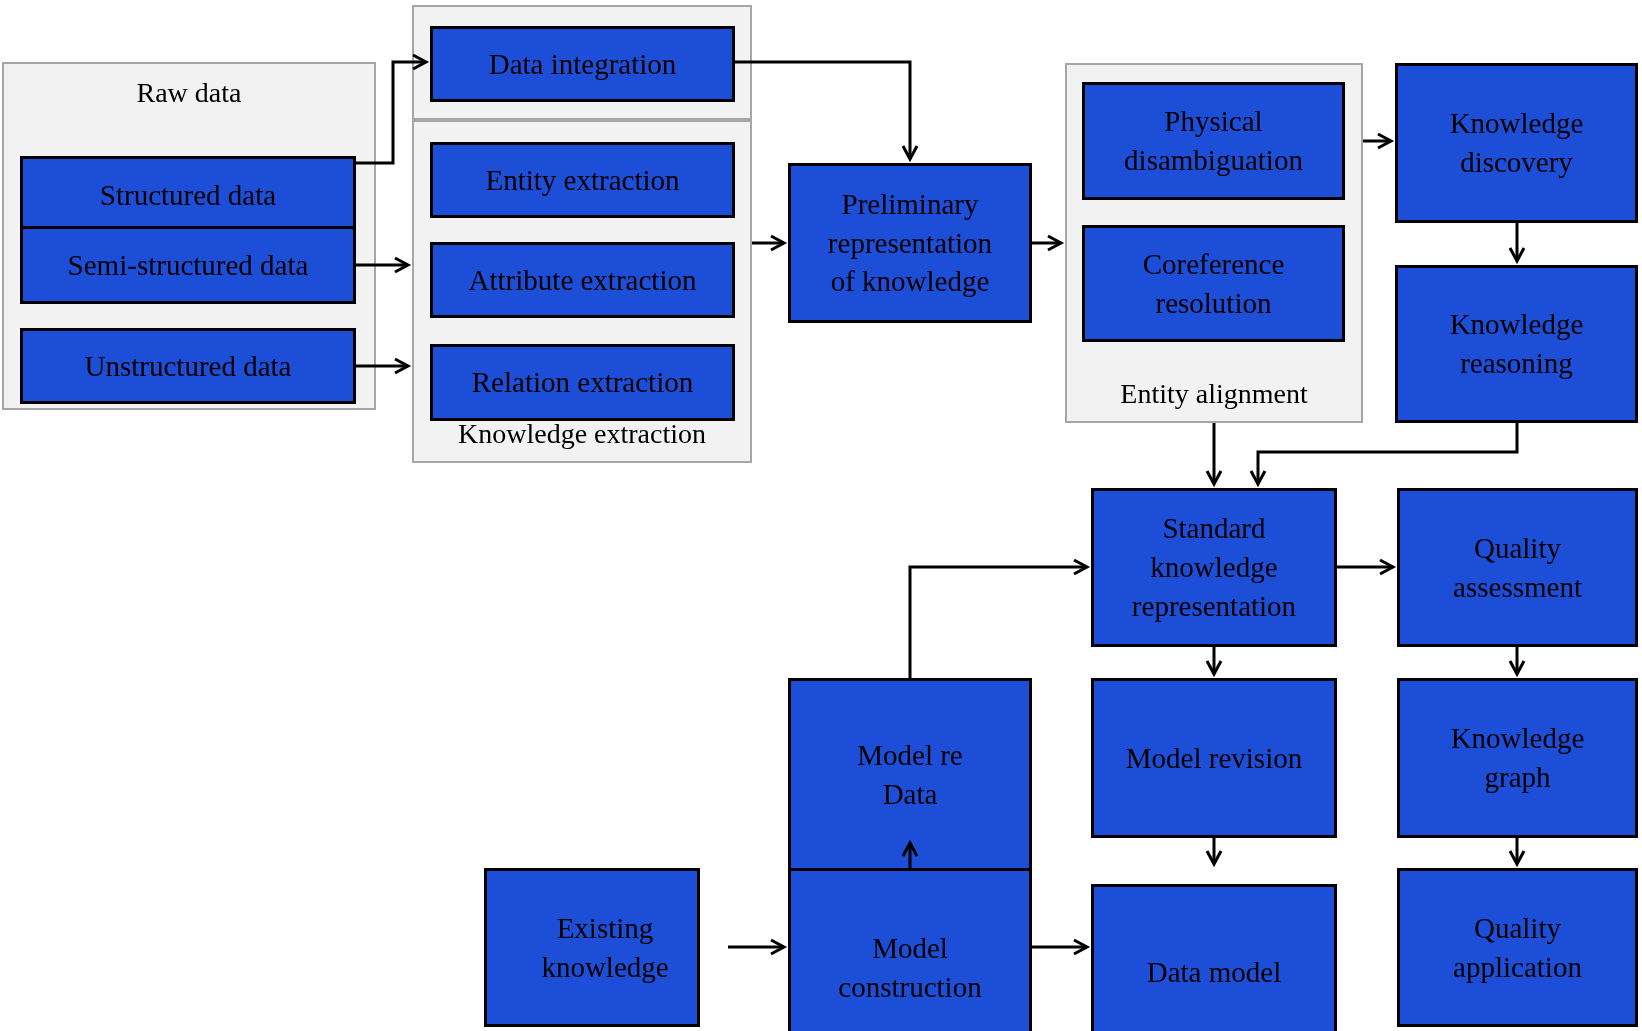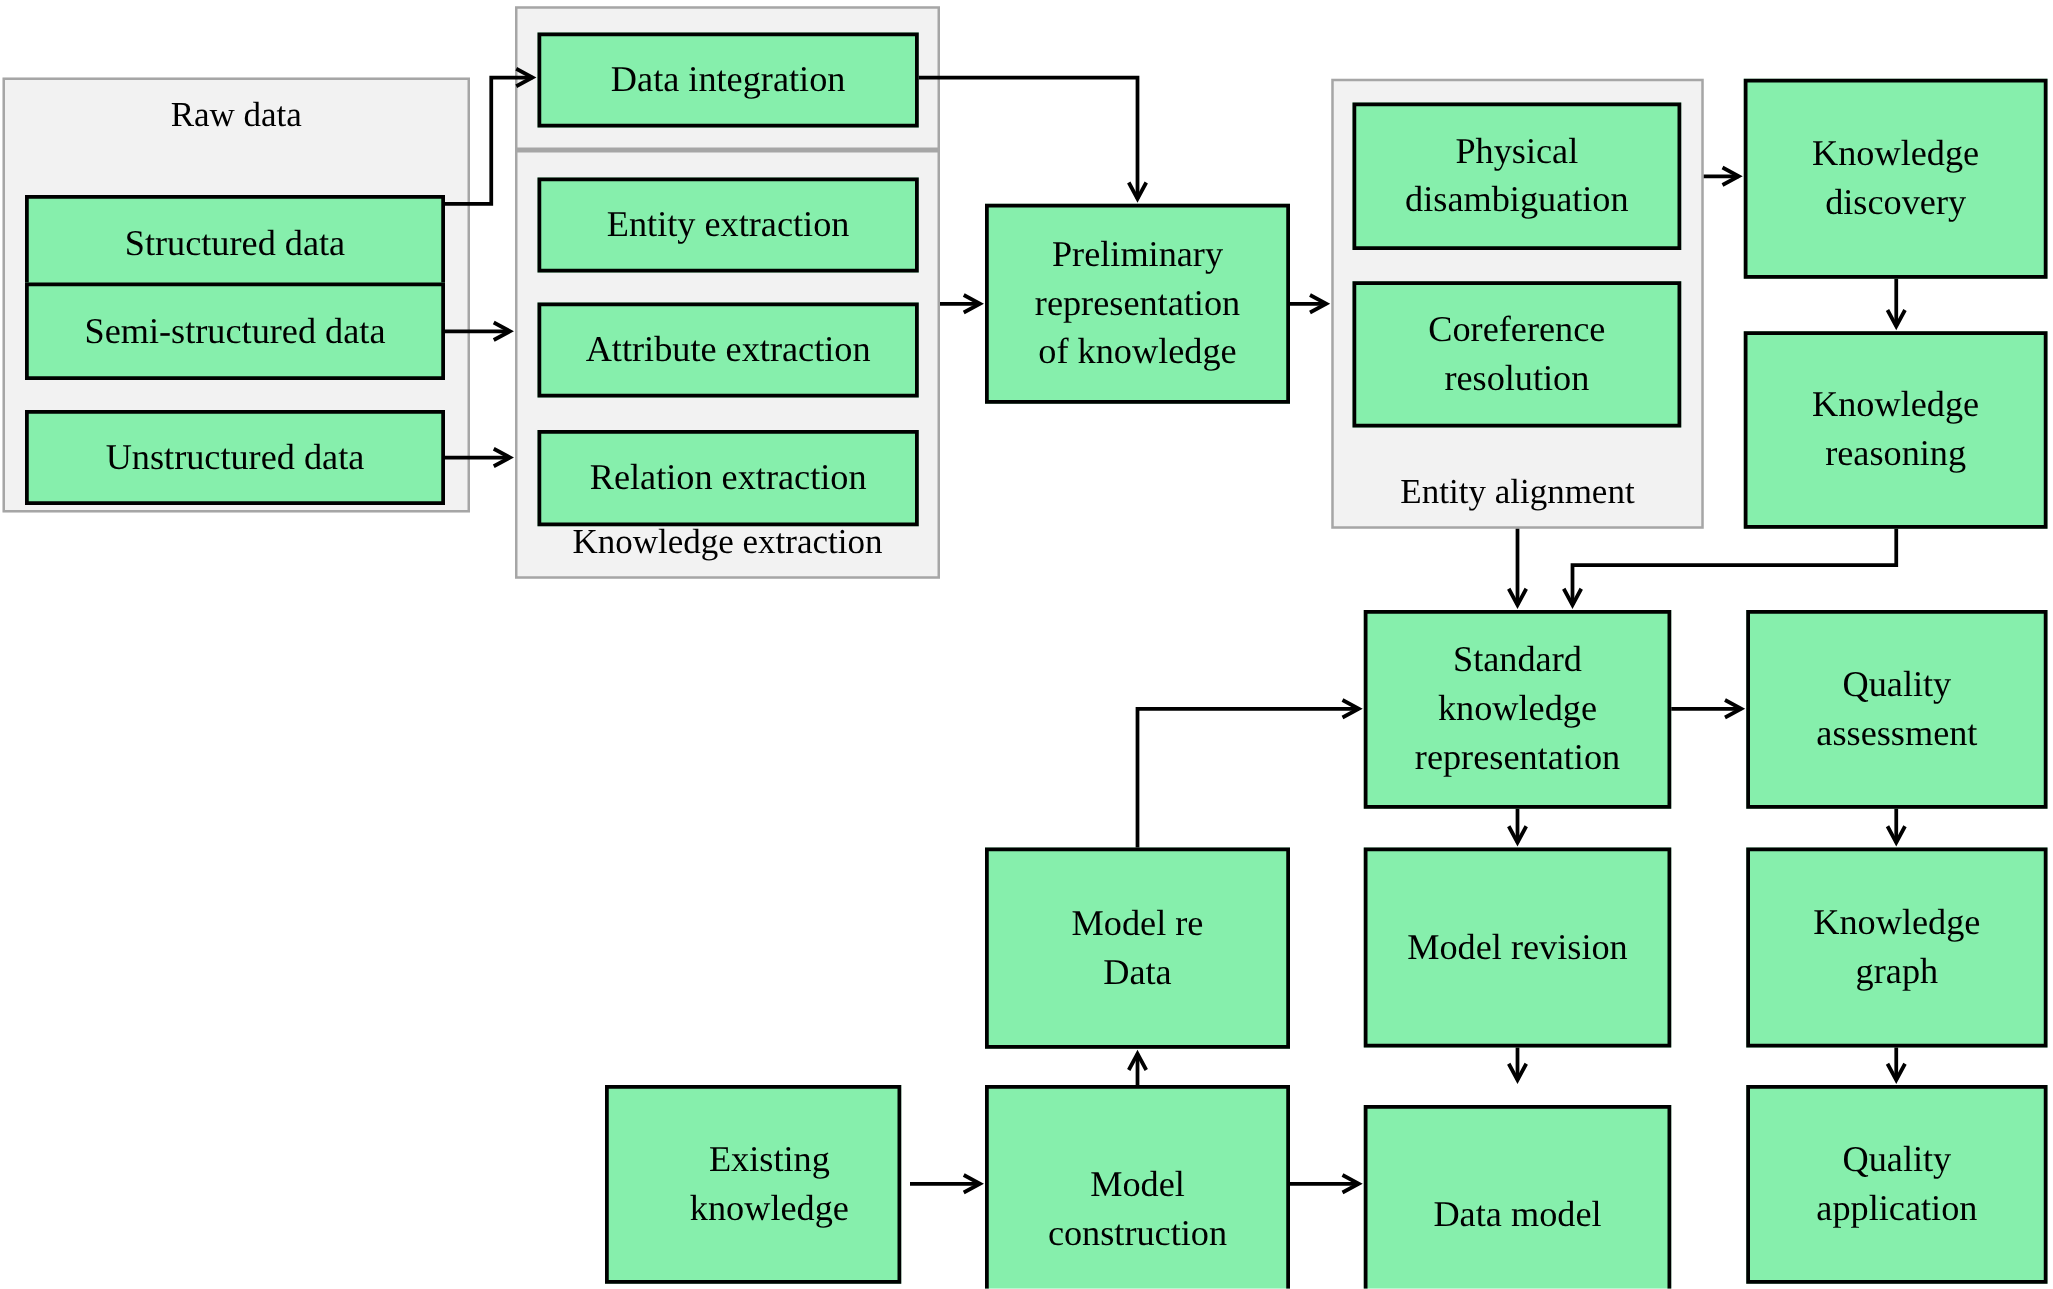--- a/index.html
+++ b/index.html
@@ -12,21 +12,21 @@
     background:#f2f2f2;border:2px solid #a6a6a6;
   }
   .panel-label{
     position:absolute;left:0;width:100%;text-align:center;
     font-size:28px;line-height:1.2;color:#000;
   }
   .panel-label.top{top:12px;}
   .panel-label.bottom{bottom:10px;}
   .box{
     position:absolute;box-sizing:border-box;
-    background:#86efac;border:3px solid #000;
+    background:#1d4ed8;border:3px solid #000;
     display:flex;align-items:center;justify-content:center;
     text-align:center;font-size:29px;line-height:1.34;
     white-space:pre-line;padding:2px 6px;
   }
   #arrow-layer{position:absolute;left:0;top:0;width:1642px;height:1031px;pointer-events:none;}
   #arrow-layer path{fill:none;stroke:#000;stroke-width:3;}
 </style>
 </head>
 <body>
 
@@ -68,27 +68,27 @@
 discovery</div>
   <div class="box" style="left:1395px;top:265px;width:243px;height:158px;">Knowledge
 reasoning</div>
 
   <div class="box" style="left:1091px;top:488px;width:246px;height:159px;">Standard
 knowledge
 representation</div>
   <div class="box" style="left:1397px;top:488px;width:241px;height:159px;">Quality
 assessment</div>
 
-  <div class="box" style="left:788px;top:678px;width:244px;height:161px;">Model re
+  <div class="box" style="left:788px;top:678px;width:244px;height:193px;">Model re
 Data</div>
   <div class="box" style="left:1091px;top:678px;width:246px;height:160px;">Model revision</div>
   <div class="box" style="left:1397px;top:678px;width:241px;height:160px;">Knowledge
 graph</div>
 
-  <div class="box" style="left:484px;top:868px;width:237px;height:159px;padding-left:32px;">Existing
+  <div class="box" style="left:484px;top:868px;width:216px;height:159px;padding-left:32px;">Existing
 knowledge</div>
   <div class="box" style="left:788px;top:868px;width:244px;height:199px;">Model
 construction</div>
   <div class="box" style="left:1091px;top:868px;width:246px;height:177px;margin-top:16px;">Data model</div>
   <div class="box" style="left:1397px;top:868px;width:241px;height:159px;">Quality
 application</div>
 
   <svg id="arrow-layer" width="1642" height="1031" viewBox="0 0 1642 1031">
     <defs>
       <marker id="ah" markerUnits="userSpaceOnUse" markerWidth="22" markerHeight="22" refX="17" refY="11" orient="auto">

